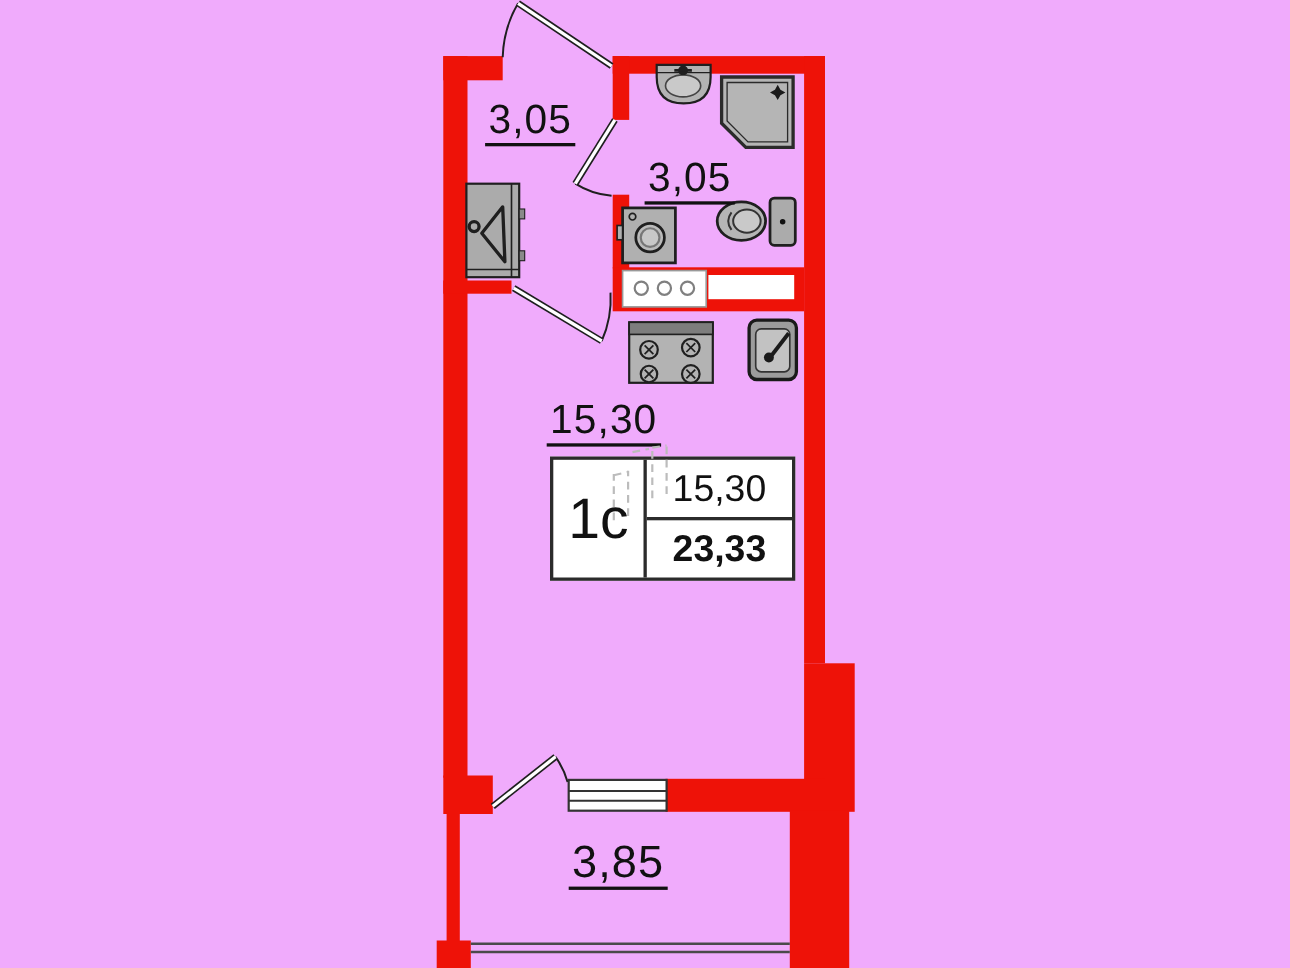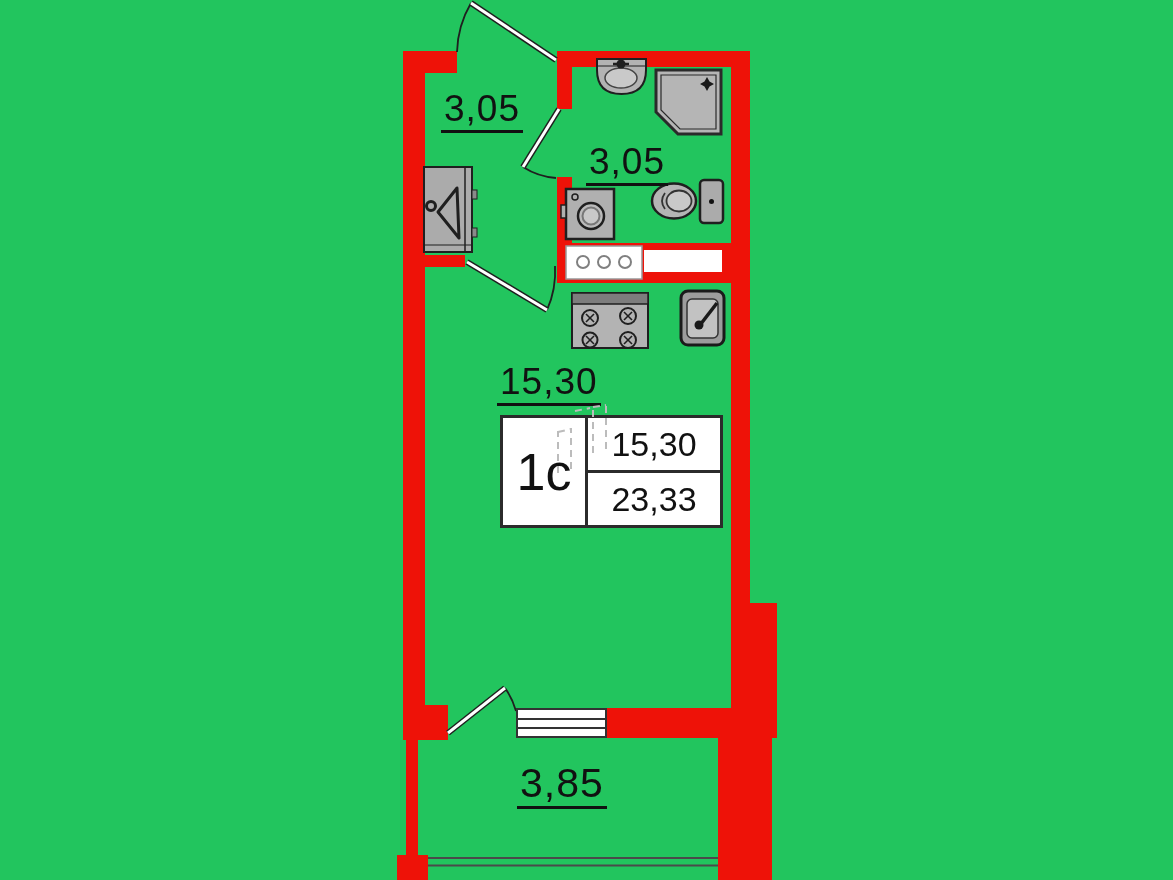--- a/index.html
+++ b/index.html
@@ -3,21 +3,21 @@
 <meta charset="utf-8">
 <style>
   :root{
     --wall:#ee1208;
     --fixture:#b3b3b3;
     --outline:#1f1f1f;
     --text:#111111;
   }
   html,body{margin:0;padding:0;background:#ffffff;}
   .canvas{
-    position:relative;width:1173px;height:880px;background:#22c55e;
+    position:relative;width:1173px;height:880px;background:#f0abfc;
     font-family:"Liberation Sans",sans-serif;color:var(--text);overflow:hidden;
   }
   svg{position:absolute;left:0;top:0;}
   .layer{pointer-events:none;}
   .wall{fill:var(--wall);}
   .dim-label{
     position:absolute;font-size:37px;line-height:1.05;letter-spacing:1px;
     color:var(--text);border-bottom:3px solid var(--text);padding:0 3px 1px 3px;
     white-space:nowrap;z-index:5;
   }
@@ -29,21 +29,21 @@
   }
   .info-table .type-cell{
     width:85px;box-sizing:border-box;border-right:3px solid #2b2b2b;
     display:flex;align-items:center;justify-content:center;font-size:52px;
   }
   .info-table .value-col{flex:1;display:flex;flex-direction:column;}
   .info-table .value-cell{
     flex:1;box-sizing:border-box;display:flex;align-items:center;justify-content:center;
     font-size:34px;border-bottom:3px solid #2b2b2b;
   }
-  .info-table .value-cell:last-child{border-bottom:none;}
+  .info-table .value-cell:last-child{border-bottom:none;font-weight:bold;}
 </style>
 </head>
 <body>
 
 <div class="canvas">
 
   <svg class="layer" width="1173" height="880" viewBox="0 0 1173 880">
 
     <g>
       <rect class="wall" x="403" y="51" width="54" height="22"></rect>

